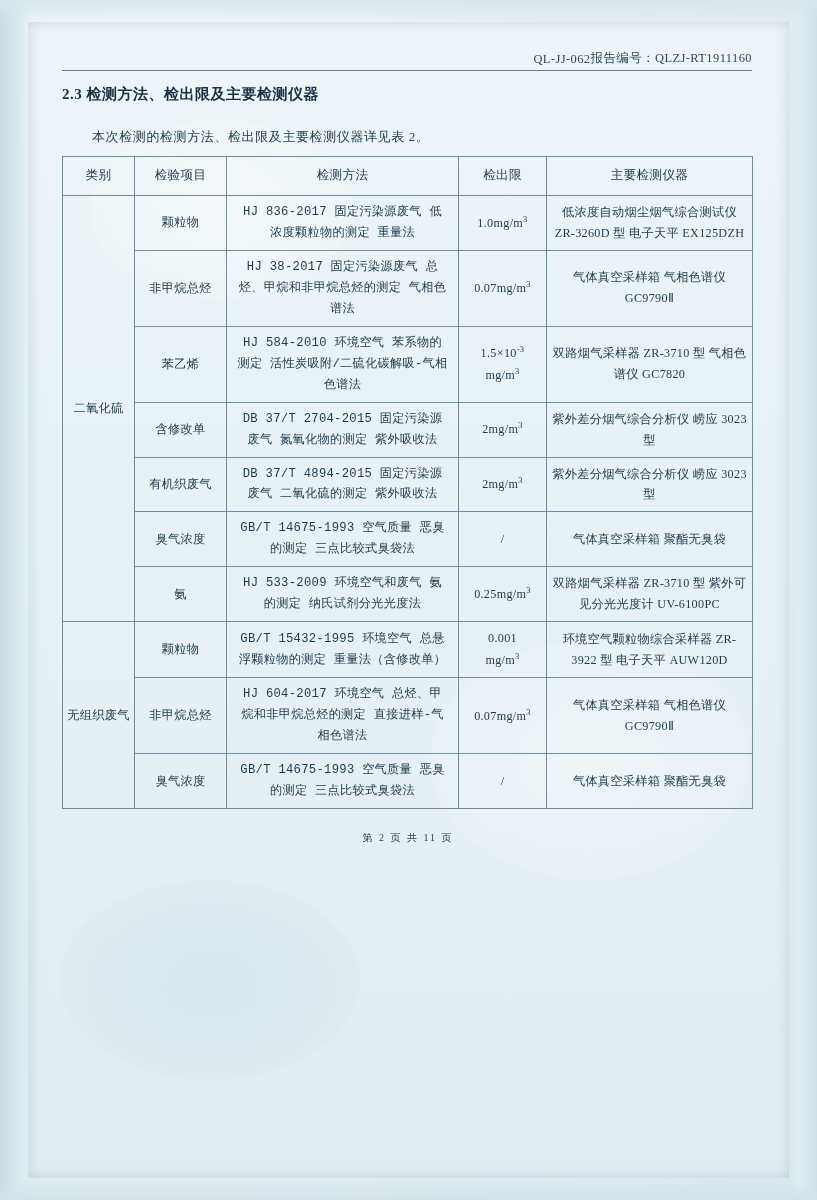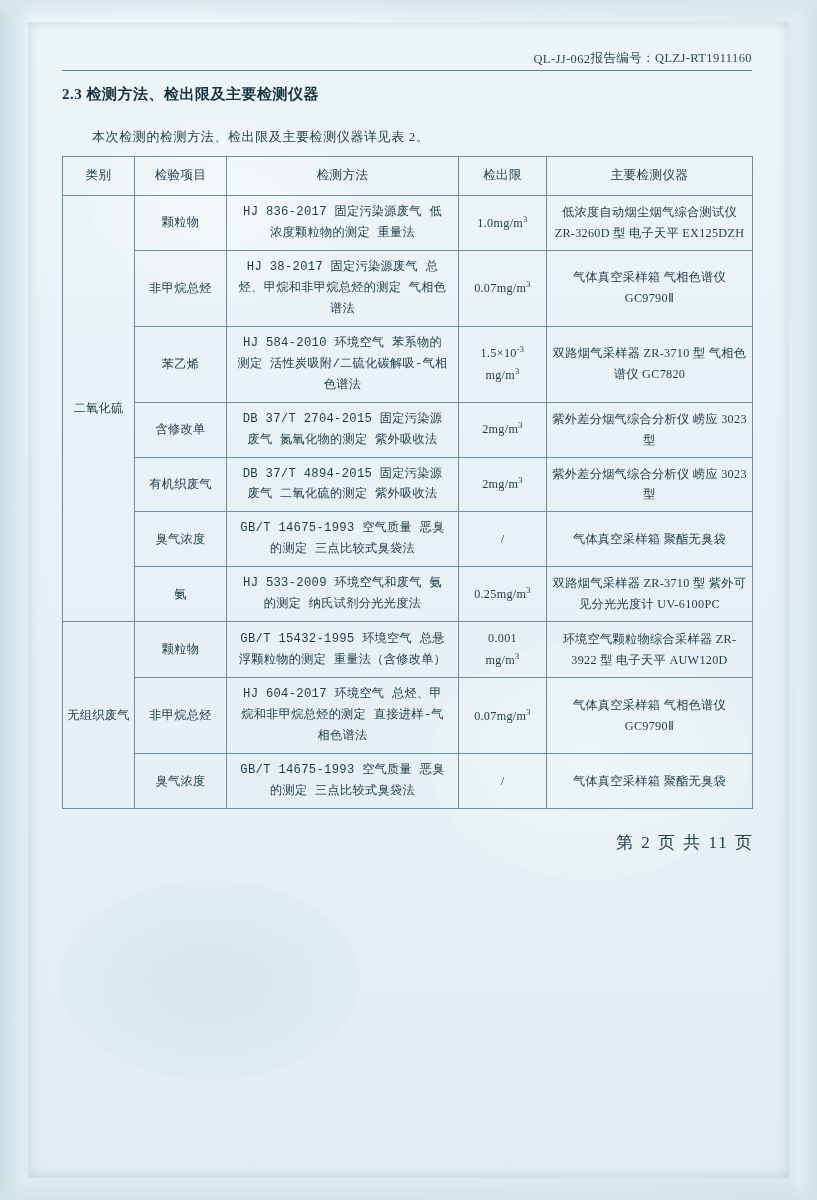--- a/index.html
+++ b/index.html
@@ -127,22 +127,22 @@
   .col1 { width: 72px; }
   .col2 { width: 92px; }
   .col3 { width: 232px; }
   .col4 { width: 88px; }
   .col5 { width: 206px; }
 
   sup.u { font-size: 8.5px; vertical-align: super; }
 
   .footer {
     margin-top: 22px;
-    text-align: right;
-    font-size: 17px;
+    text-align: center;
+    font-size: 10px;
     letter-spacing: 2px;
     color: #23414f;
   }
 
   
   .blot {
     position: absolute;
     border-radius: 50%;
     pointer-events: none;
   }

